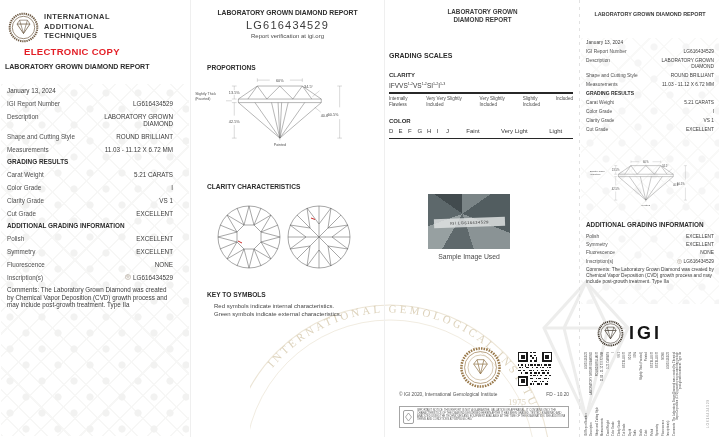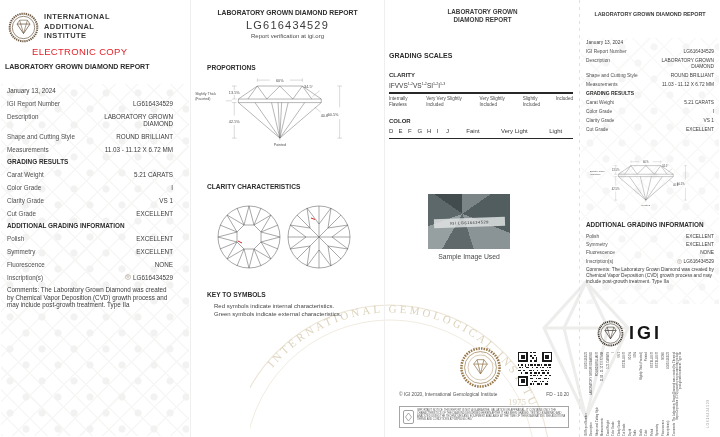--- a/index.html
+++ b/index.html
@@ -18,21 +18,21 @@
       repeating-linear-gradient(135deg, #f7f7f6 0 1.5px, transparent 1.5px 16px);
     background-size:32px 32px, 32px 32px, auto, auto; }
 
   .panel { position:absolute; top:0; bottom:0;padding-left:45px; }
   .heading { font-weight:bold; color:#2d2d2d; }
 
   
   .lp { left:0; width:190px; }
   .lp-logo { position:absolute; left:8px; top:12px; }
   .lp-inst { position:absolute; left:44px; top:12px; font-size:7.5px; font-weight:bold; letter-spacing:.4px; line-height:9.5px; color:#3a3a3a; }
-  .lp-ecopy { position:absolute; left:32px; top:46px; font-size:9.5px; font-weight:normal; color:#e31e26; letter-spacing:.3px; }
+  .lp-ecopy { position:absolute; left:24px; top:46px; font-size:9.5px; font-weight:bold; color:#e31e26; letter-spacing:.3px; }
   .lp-title { position:absolute; left:5px; top:63px; font-size:7px; }
   .lp-body { position:absolute; left:7px; top:87px; width:166px; font-size:6.3px; line-height:7.2px; }
   .lp-date { margin-bottom:6px; }
   .row { display:flex; justify-content:space-between; align-items:flex-start; margin-bottom:5.5px; }
   .row .lbl { color:#4e4e4e; }
   .row .val { text-align:right; max-width:58%; color:#3c3c3c; }
   .sec-h { font-size:6.4px; margin:3px 0 6px 0; }
   .comments { margin-top:2px; line-height:7.6px; }
   .insc-val { display:flex; align-items:center; gap:2px; }
 
@@ -141,21 +141,21 @@
   <div class="vline dashed" style="left:579px"></div>
 
   <div class="panel lp">
     <svg class="lp-logo" width="31" height="31" viewBox="0 0 36 36" stroke="#6d5942">
         <use href="#igi-emblem"></use>
       </svg>
     <div class="lp-inst">
 
     <div>INTERNATIONAL</div>
         <div>ADDITIONAL</div>
-        <div>INSTITUTE</div>
+        <div>TECHNIQUES</div>
       </div>
     <div class="lp-ecopy">ELECTRONIC COPY</div>
     <div class="lp-title heading">LABORATORY GROWN DIAMOND REPORT</div>
 
     <div class="lp-body">
       <div class="lp-date">January 13, 2024</div>
       <div>
 
           <div class="row">
             <span class="lbl">IGI Report Number</span>

